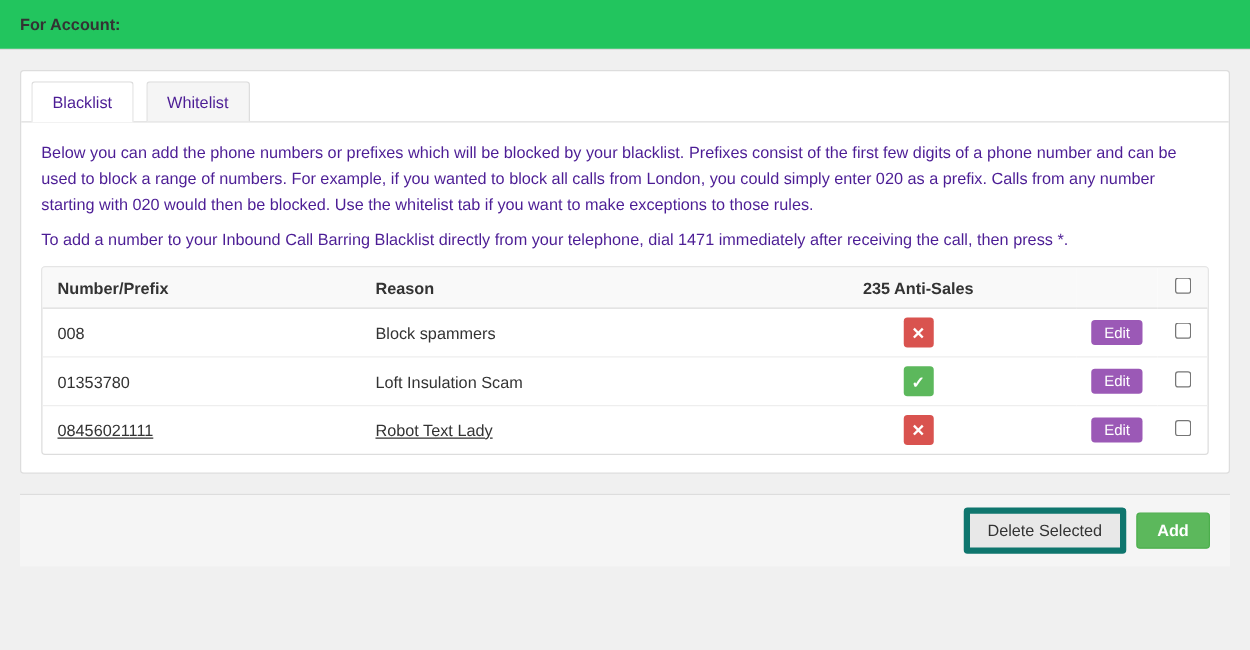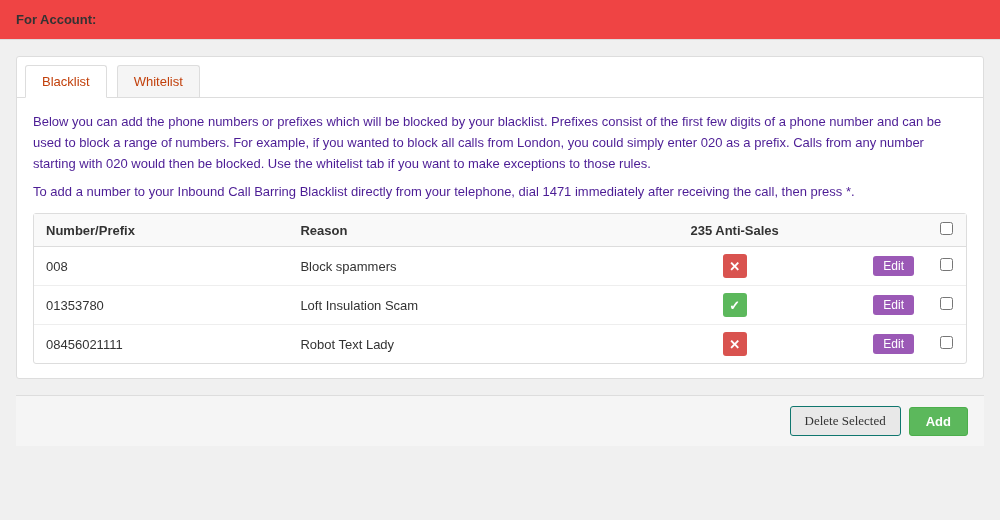--- a/index.html
+++ b/index.html
@@ -7,21 +7,21 @@
       font-family: Arial, sans-serif;
       font-size: 13px;
       background: #f0f0f0;
       color: #333;
       width: 1000px;
       height: 520px;
       overflow: hidden;
     }
 
     .top-bar {
-      background: #ef4444;
+      background: #22c55e;
       border-bottom: 1px solid #ddd;
       padding: 12px 16px;
       display: flex;
       align-items: flex-start;
       gap: 10px;
     }
 
     .top-bar label {
       font-weight: bold;
       font-size: 13px;
@@ -55,21 +55,21 @@
       padding: 8px 16px;
       font-size: 13px;
       cursor: pointer;
       border: 1px solid #ddd;
       border-bottom: none;
       background: #f5f5f5;
       margin-right: 2px;
       margin-top: 8px;
       margin-left: 8px;
       border-radius: 3px 3px 0 0;
-      color: #c2410c;
+      color: #4c1d95;
     }
 
     .tab.active {
       background: #fff;
       border-bottom: 1px solid #fff;
       margin-bottom: -1px;
       font-weight: normal;
     }
 
     .tab-content {
@@ -118,20 +118,21 @@
       text-align: center;
       width: 40px;
     }
 
     tbody tr {
       border-bottom: 1px solid #eee;
     }
 
     tbody tr:last-child {
       border-bottom: none;
+      text-decoration: underline;
     }
 
     tbody td {
       padding: 7px 12px;
       font-size: 13px;
       vertical-align: middle;
     }
 
     td.col-antisales {
       text-align: center;
@@ -182,26 +183,25 @@
       display: flex;
       justify-content: flex-end;
       align-items: center;
       gap: 8px;
       margin: 0 16px 16px 16px;
     }
 
     .btn-delete {
       padding: 6px 14px;
       background: #e8e8e8;
-      border: 1px solid #0f766e;
+      border: 5px solid #0f766e;
       border-radius: 3px;
       font-size: 13px;
       cursor: pointer;
       color: #333;
-      font-family: Liberation Serif, serif;
     }
 
     .btn-add {
       padding: 6px 16px;
       background: #5cb85c;
       border: 1px solid #4cae4c;
       border-radius: 3px;
       font-size: 13px;
       cursor: pointer;
       color: #fff;

